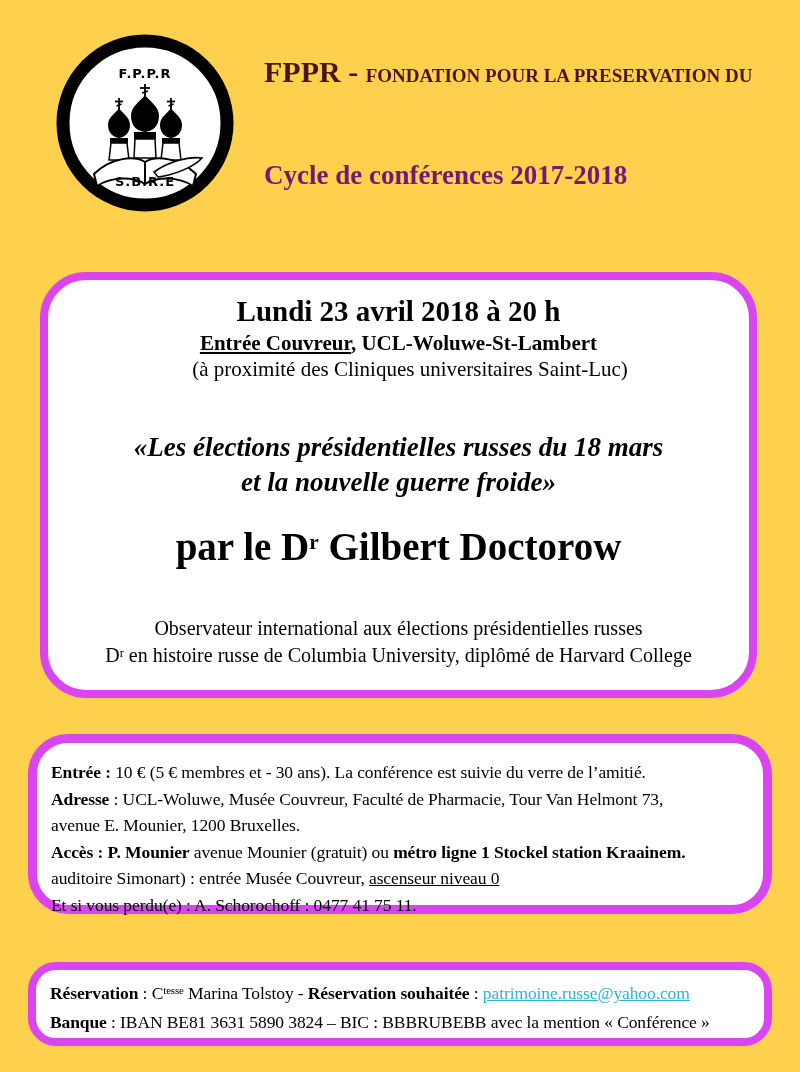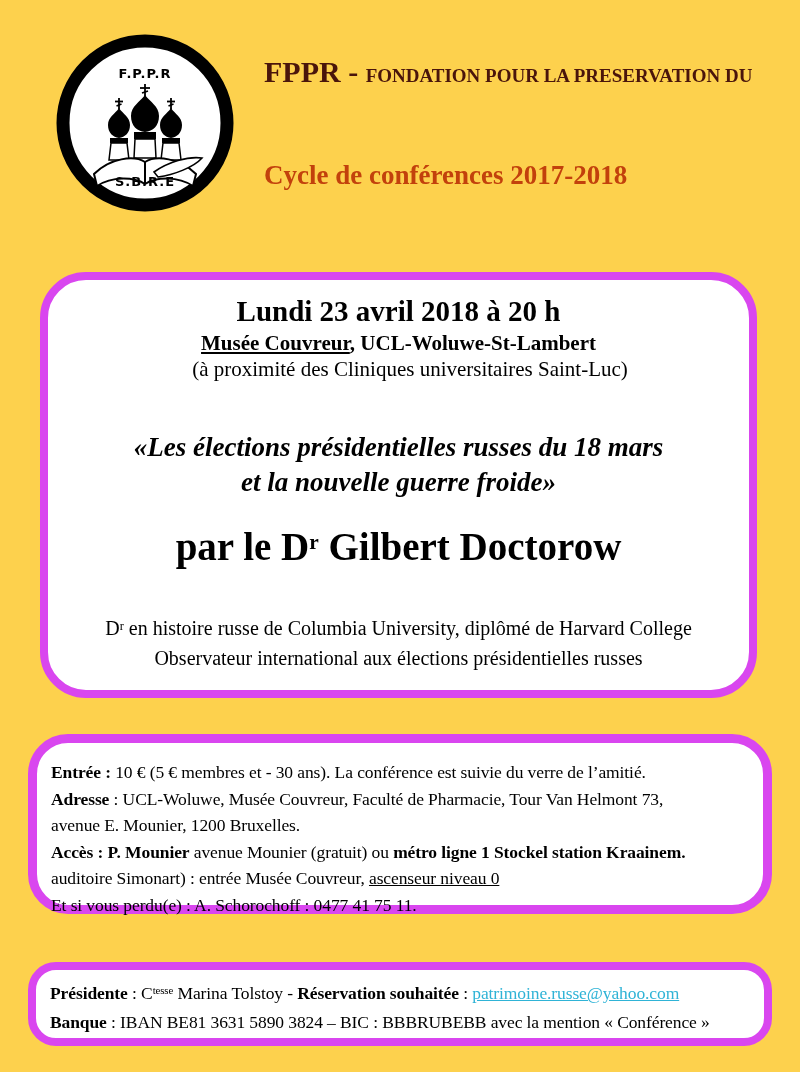--- a/index.html
+++ b/index.html
@@ -17,21 +17,21 @@
   }
   .header-text{
     position:absolute;left:264px;top:60px;width:525px;
     color:#4A150B;font-weight:bold;
   }
   .org-line1{font-size:19px;line-height:24px;white-space:nowrap;}
   .org-abbr{font-size:30px;}
   .org-line2{font-size:19px;line-height:24px;padding-left:7px;white-space:nowrap;}
   .cycle{
     position:absolute;left:264px;top:160px;width:520px;
-    color:#c2410c;font-weight:bold;font-size:27px;white-space:nowrap;
+    color:#701a75;font-weight:bold;font-size:27px;white-space:nowrap;
   }
   
   .box{
     position:absolute;background:#fff;border:8px solid #d946ef;
     box-sizing:border-box;
   }
   .event-box{
     left:40px;top:272px;width:717px;height:426px;
     border-radius:46px;text-align:center;
   }
@@ -111,40 +111,40 @@
     <text x="89" y="152" text-anchor="middle" font-family="DejaVu Sans, sans-serif" font-size="13" font-weight="bold" letter-spacing="1">S.B.R.E</text>
   </svg>
 
   <div class="header-text">
     <div class="org-line1"><span class="org-abbr">FPPR - </span><span>FONDATION POUR LA PRESERVATION DU</span></div>
   </div>
   <div class="cycle">Cycle  de conférences 2017-2018</div>
 
   <div class="box event-box">
     <div class="date">Lundi 23 avril 2018 à 20 h</div>
-    <div class="venue"><span class="venue-name">Musée Couvreur</span><span>, UCL-Woluwe-St-Lambert</span></div>
+    <div class="venue"><span class="venue-name">Entrée Couvreur</span><span>, UCL-Woluwe-St-Lambert</span></div>
     <div class="proximity">(à proximité des Cliniques universitaires Saint-Luc)</div>
     <div class="talk-title">
       <div class="line">«Les élections présidentielles russes du 18 mars</div>
       <div class="line">et la nouvelle guerre froide»</div>
     </div>
     <div class="speaker"><span>par le D</span><span class="sup">r</span><span> Gilbert Doctorow</span></div>
     <div class="bio">
+      <div class="line">Observateur international aux élections présidentielles russes</div>
       <div class="line"><span>D</span><span class="sup">r</span><span> en histoire russe de Columbia University, diplômé de Harvard College</span></div>
-      <div class="line">Observateur international aux élections présidentielles russes</div>
     </div>
   </div>
 
   <div class="box info-box">
     <div class="line"><span class="b">Entrée :</span><span> 10 € (5 € membres et - 30 ans). La conférence est suivie du verre de l’amitié.</span></div>
     <div class="line"><span class="b">Adresse</span><span> : UCL-Woluwe, Musée Couvreur, Faculté de Pharmacie, Tour Van Helmont 73,</span></div>
     <div class="line">avenue E. Mounier, 1200 Bruxelles.</div>
     <div class="line"><span class="b">Accès : P. Mounier</span><span> avenue Mounier (gratuit) ou </span><span class="b">métro ligne 1 Stockel station Kraainem.</span></div>
     <div class="line"><span>auditoire Simonart) : entrée Musée Couvreur, </span><span class="u">ascenseur niveau 0</span></div>
     <div class="line">Et si vous perdu(e) : A. Schorochoff : 0477 41 75 11.</div>
   </div>
 
   <div class="box contact-box">
-    <div class="line"><span class="b">Présidente</span><span> : C</span><span class="sup">tesse</span><span>  Marina Tolstoy - </span><span class="b">Réservation souhaitée</span><span> : </span><a class="email" href="mailto:patrimoine.russe@yahoo.com">patrimoine.russe@yahoo.com</a></div>
+    <div class="line"><span class="b">Réservation</span><span> : C</span><span class="sup">tesse</span><span>  Marina Tolstoy - </span><span class="b">Réservation souhaitée</span><span> : </span><a class="email" href="mailto:patrimoine.russe@yahoo.com">patrimoine.russe@yahoo.com</a></div>
     <div class="line"><span class="b">Banque</span><span> : IBAN BE81 3631 5890 3824 – BIC : BBBRUBEBB avec la mention « Conférence »</span></div>
   </div>
 
 </div>
 
 </body></html>

